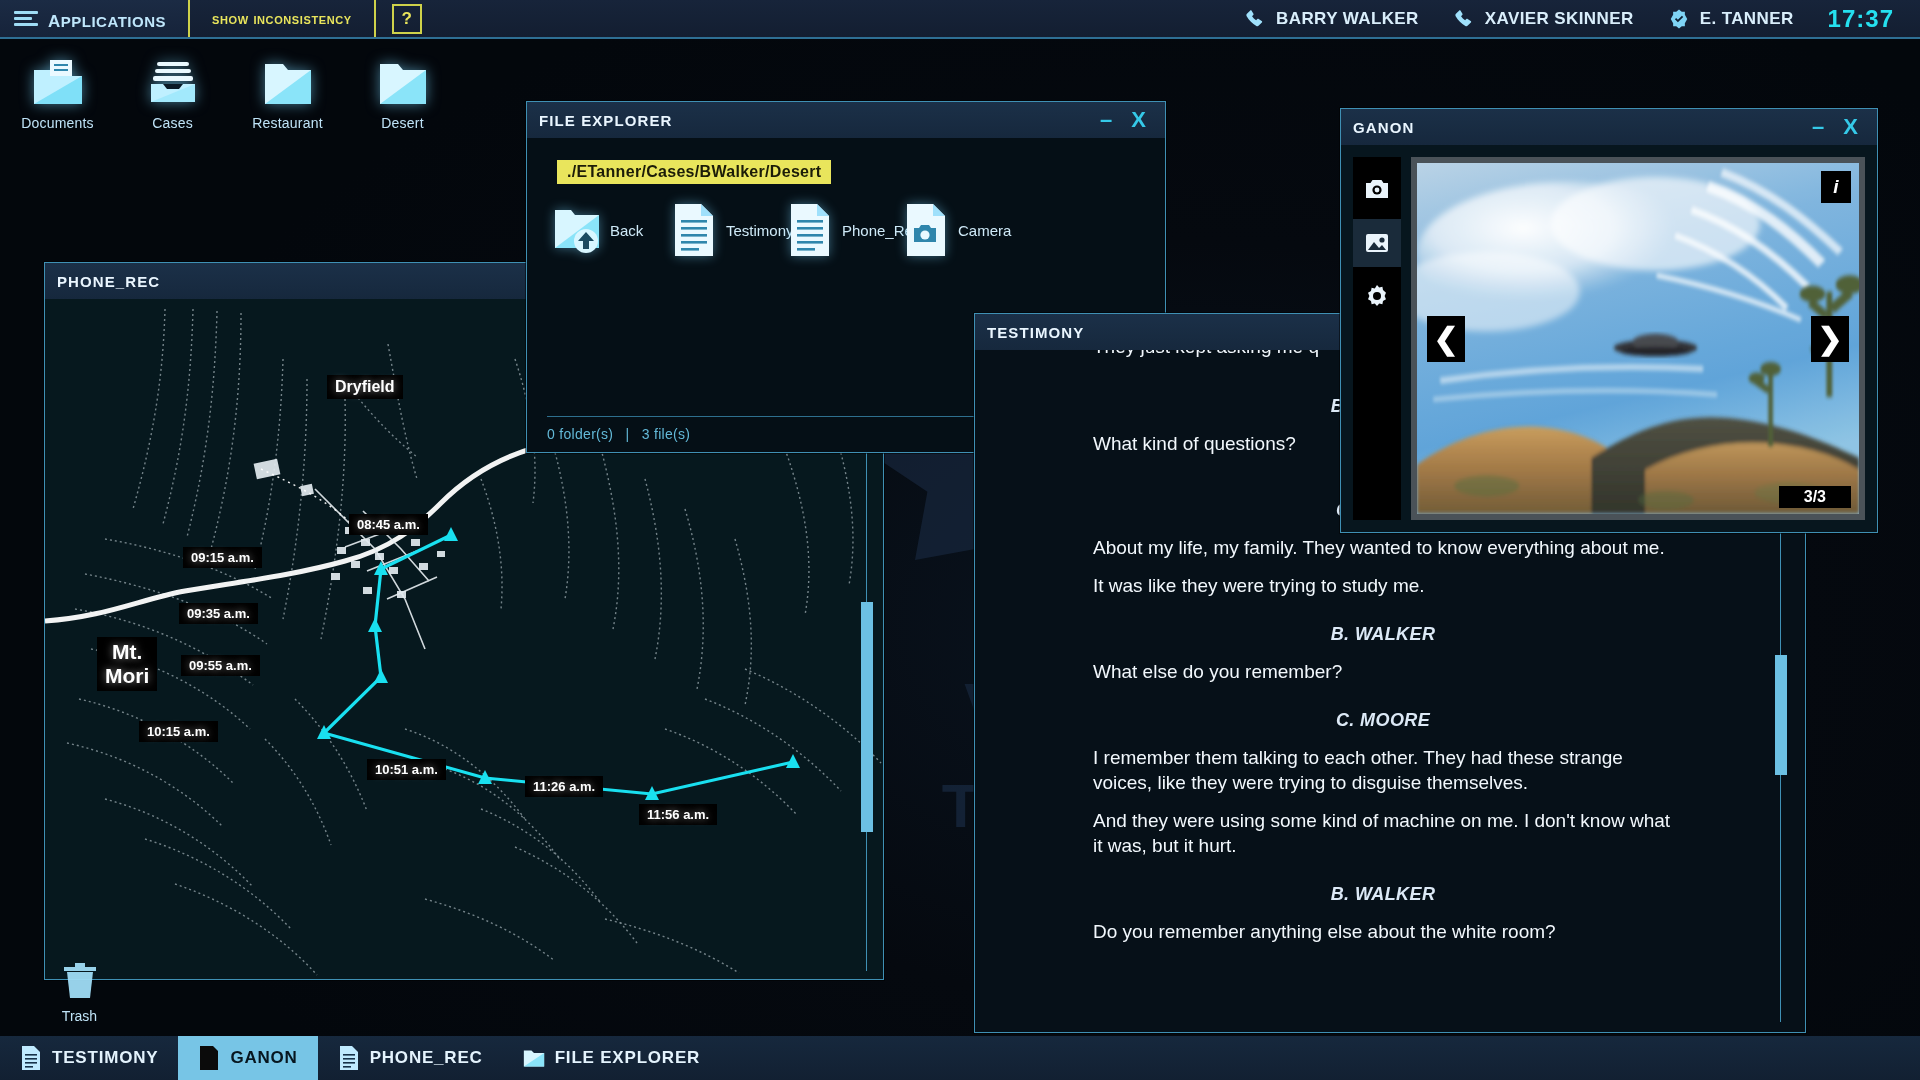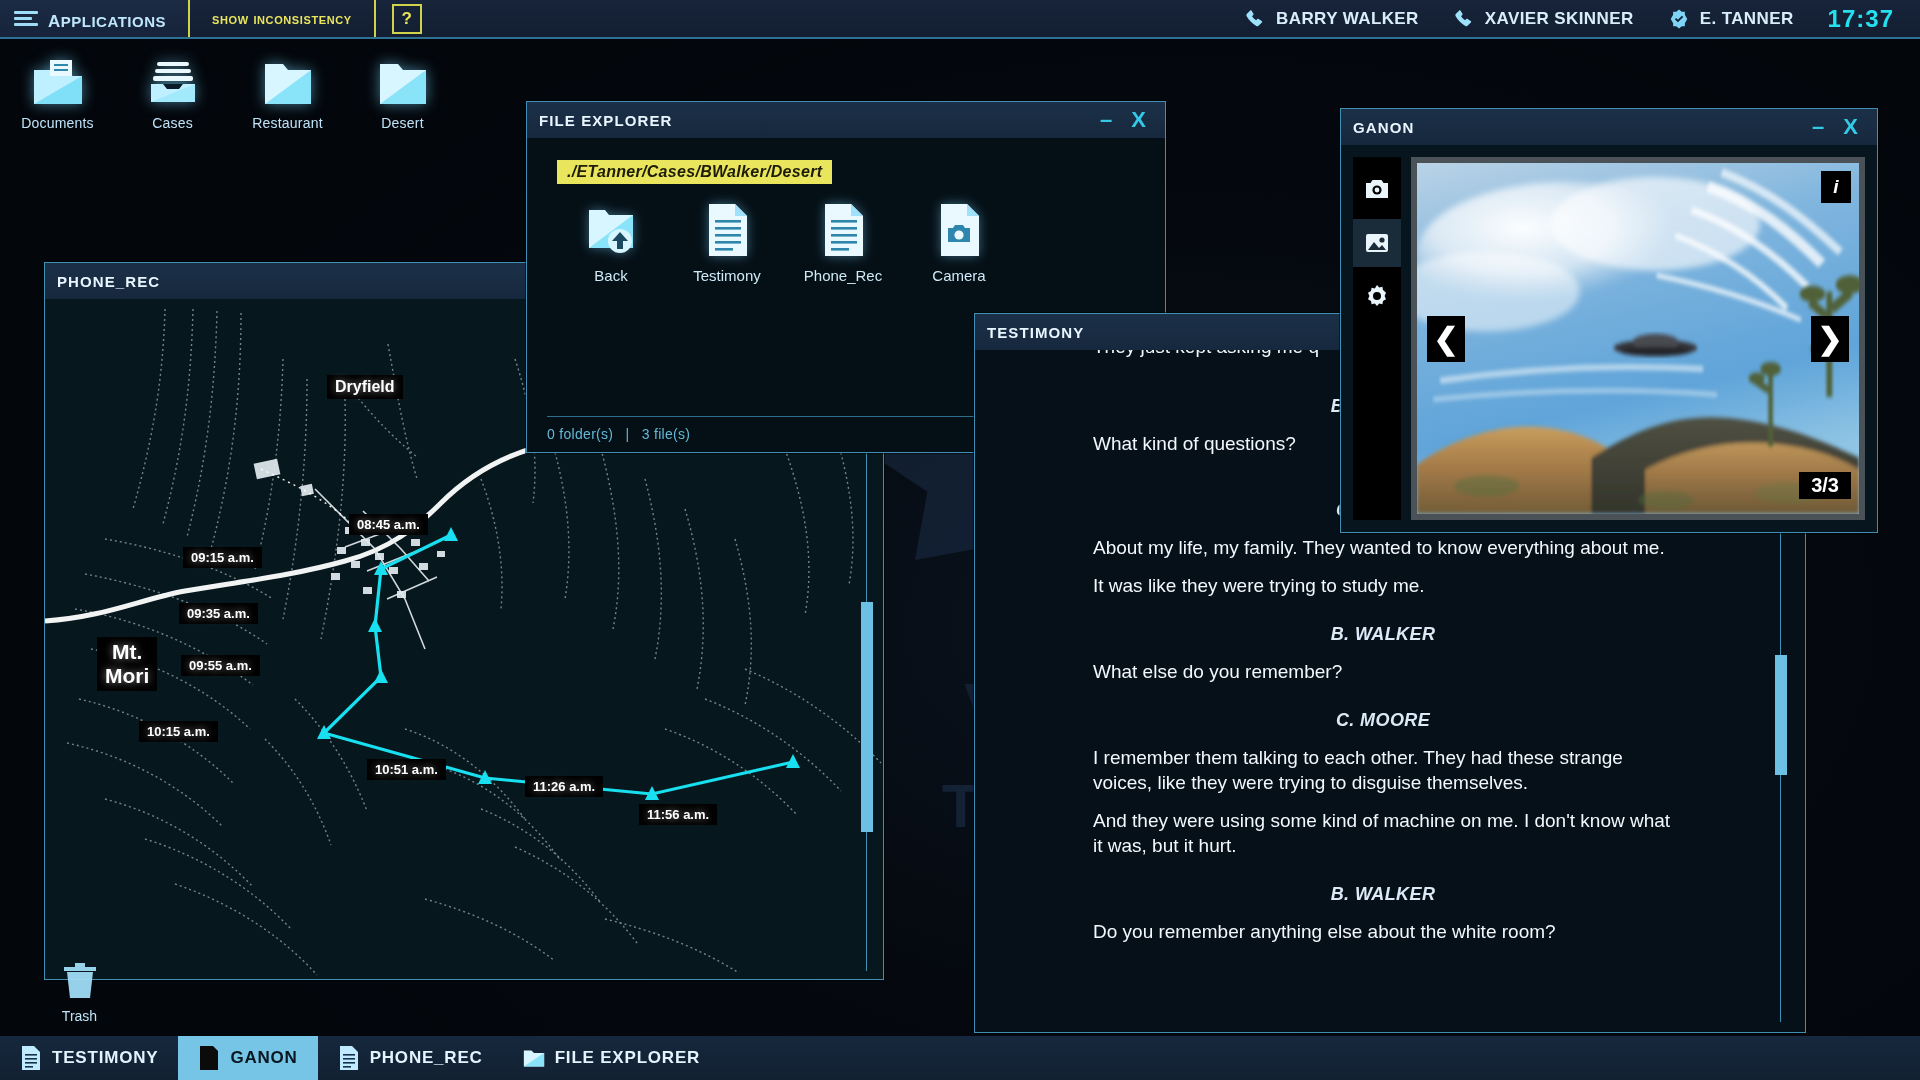--- a/index.html
+++ b/index.html
@@ -87,24 +87,24 @@
   .win-btns { margin-left:auto; display:flex; align-items:center; gap: 18px; padding-right: 6px; }
   .w-min { color:#35c9e8; font-size:22px; font-weight:700; line-height:1; }
   .w-close { color:#35c9e8; font-size:22px; font-weight:700; line-height:1; }
 
   
   #fileExplorer { left: 526px; top: 101px; width: 640px; height: 352px; background:#050f16; }
   .fe-body { position:relative; height: calc(100% - 36px); padding: 22px 0 0 0; }
   .fe-path {
     display:inline-block; margin-left: 30px;
     background:#e9e55c; color:#1c1c08; font-weight:700; font-size:16px;
-    padding: 3px 10px; letter-spacing:.3px;font-style:italic;
+    padding: 3px 10px; letter-spacing:.3px;
   }
   .fe-files { display:flex; gap: 0px; padding: 18px 0 0 26px; }
-  .fe-file { width: 116px; display:flex; flex-direction:column; align-items:center; gap:9px; }
+  .fe-file { width: 116px; display:flex; flex-direction:row; align-items:center; gap:9px; }
   .fe-file svg { width: 48px; height: 56px; display:block; filter: drop-shadow(0 0 6px rgba(120,215,255,.45)); }
   .fe-file .cap { font-size: 15px; color:#cfeaf8; }
   .fe-foot { position:absolute; left: 20px; right: 12px; bottom: 10px; }
   .fe-foot .rule { height:1px; background:#2e6f8e; margin-bottom: 9px; }
   .fe-foot .txt { font-size:14px; color:#63b9d8; letter-spacing:.3px; }
   .fe-foot .sep { margin: 0 8px; }
 
   
   #phoneRec { left: 44px; top: 262px; width: 840px; height: 718px; background:#05141a; }
   .map-area { position:relative; height: calc(100% - 36px); overflow:hidden; background:#06181e; }
@@ -145,21 +145,21 @@
   .gn-stage { position:relative; flex:1; background:#4a5258; padding: 6px; }
   .gn-photo { position:relative; width:100%; height:100%; overflow:hidden; }
   .gn-photo svg { position:absolute; inset:0; width:100%; height:100%; display:block; }
   .gn-chip {
     position:absolute; background:#000; color:#fff; font-weight:700;
     display:flex; align-items:center; justify-content:center;
   }
   .gn-info { right: 8px; top: 8px; width: 30px; height: 32px; font-size: 19px; font-style: italic; }
   .gn-prev { left: 10px; top: 50%; transform: translateY(-50%); width: 38px; height: 46px; font-size: 30px; }
   .gn-next { right: 10px; top: 50%; transform: translateY(-50%); width: 38px; height: 46px; font-size: 30px; }
-  .gn-count { right: 8px; bottom: 15px; padding: 2px 12px; font-size: 20px; }
+  .gn-count { right: 8px; bottom: 6px; padding: 2px 25px; font-size: 16px; }
 
   
   .taskbar {
     position:absolute; left:0; bottom:0; width:1920px; height: 44px;
     background: linear-gradient(#16283d,#122032);
     display:flex; align-items:stretch; z-index: 70;
   }
   .tb-item { display:flex; align-items:center; gap:10px; padding: 0 20px; cursor:default; }
   .tb-item .lbl { font-size: 17px; font-weight: 700; letter-spacing:.8px; color:#e4f3fd; }
   .tb-item svg { width: 22px; height: 26px; display:block; }

